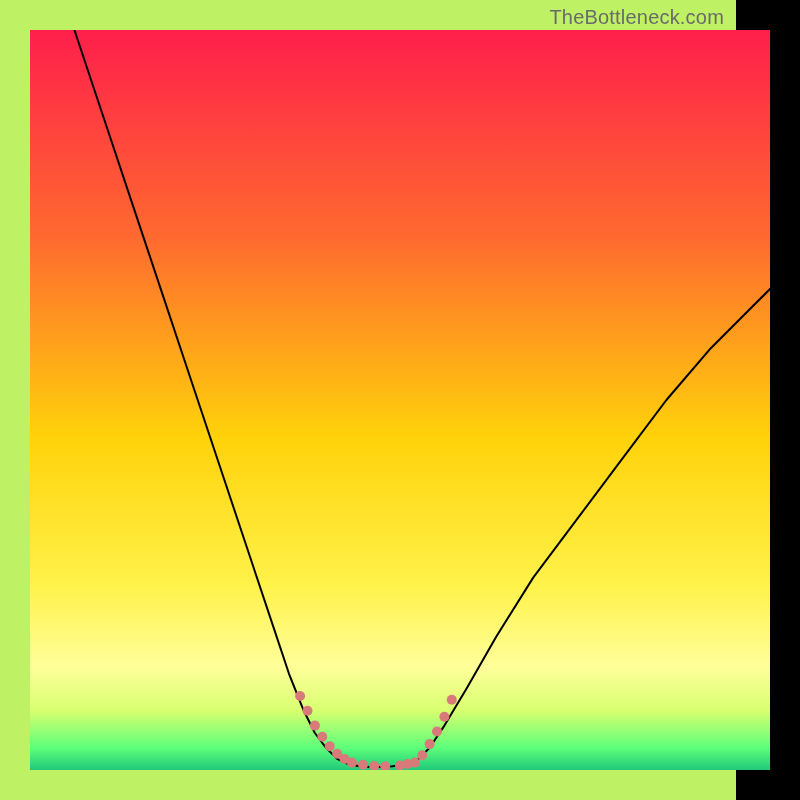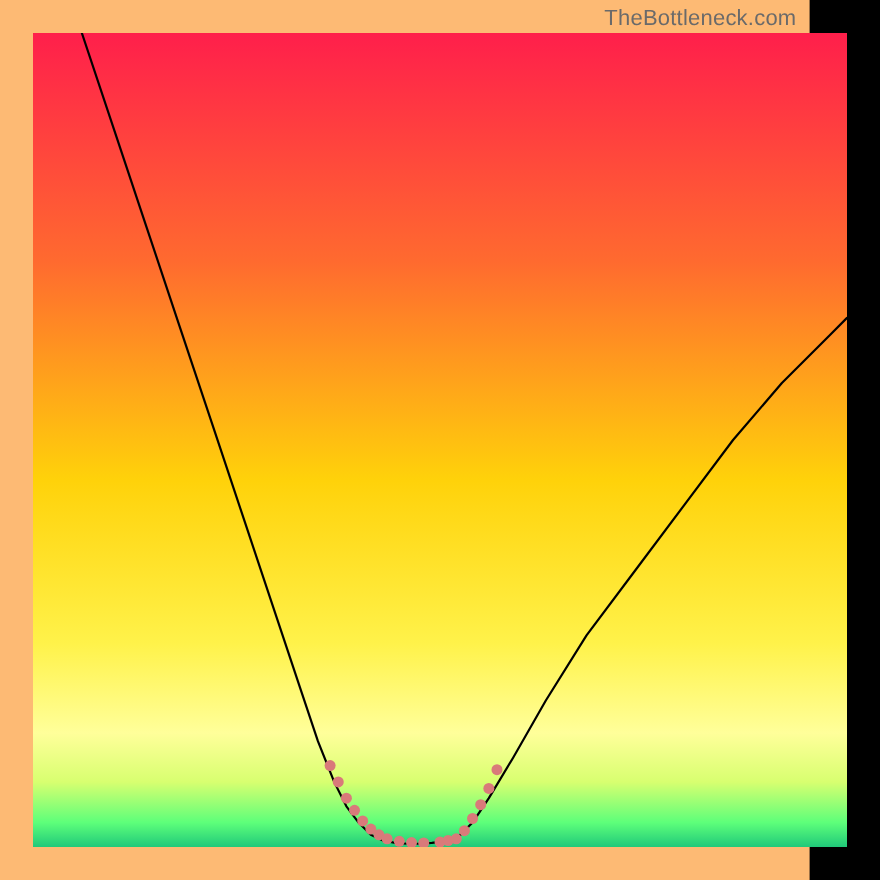--- a/index.html
+++ b/index.html
@@ -8,21 +8,21 @@
     width: 800px;
     height: 800px;
     background: #000;
     overflow: hidden;
     font-family: Arial, Helvetica, sans-serif;
   }
   .stage {
     position: relative;
     width: 736px;
     height: 800px;
-    background: #fdba74;
+    background: #bef264;
   }
   .plot-area {
     position: absolute;
     left: 30px;
     top: 30px;
     width: 740px;
     height: 740px;
     overflow: hidden;
   }
   .watermark {

